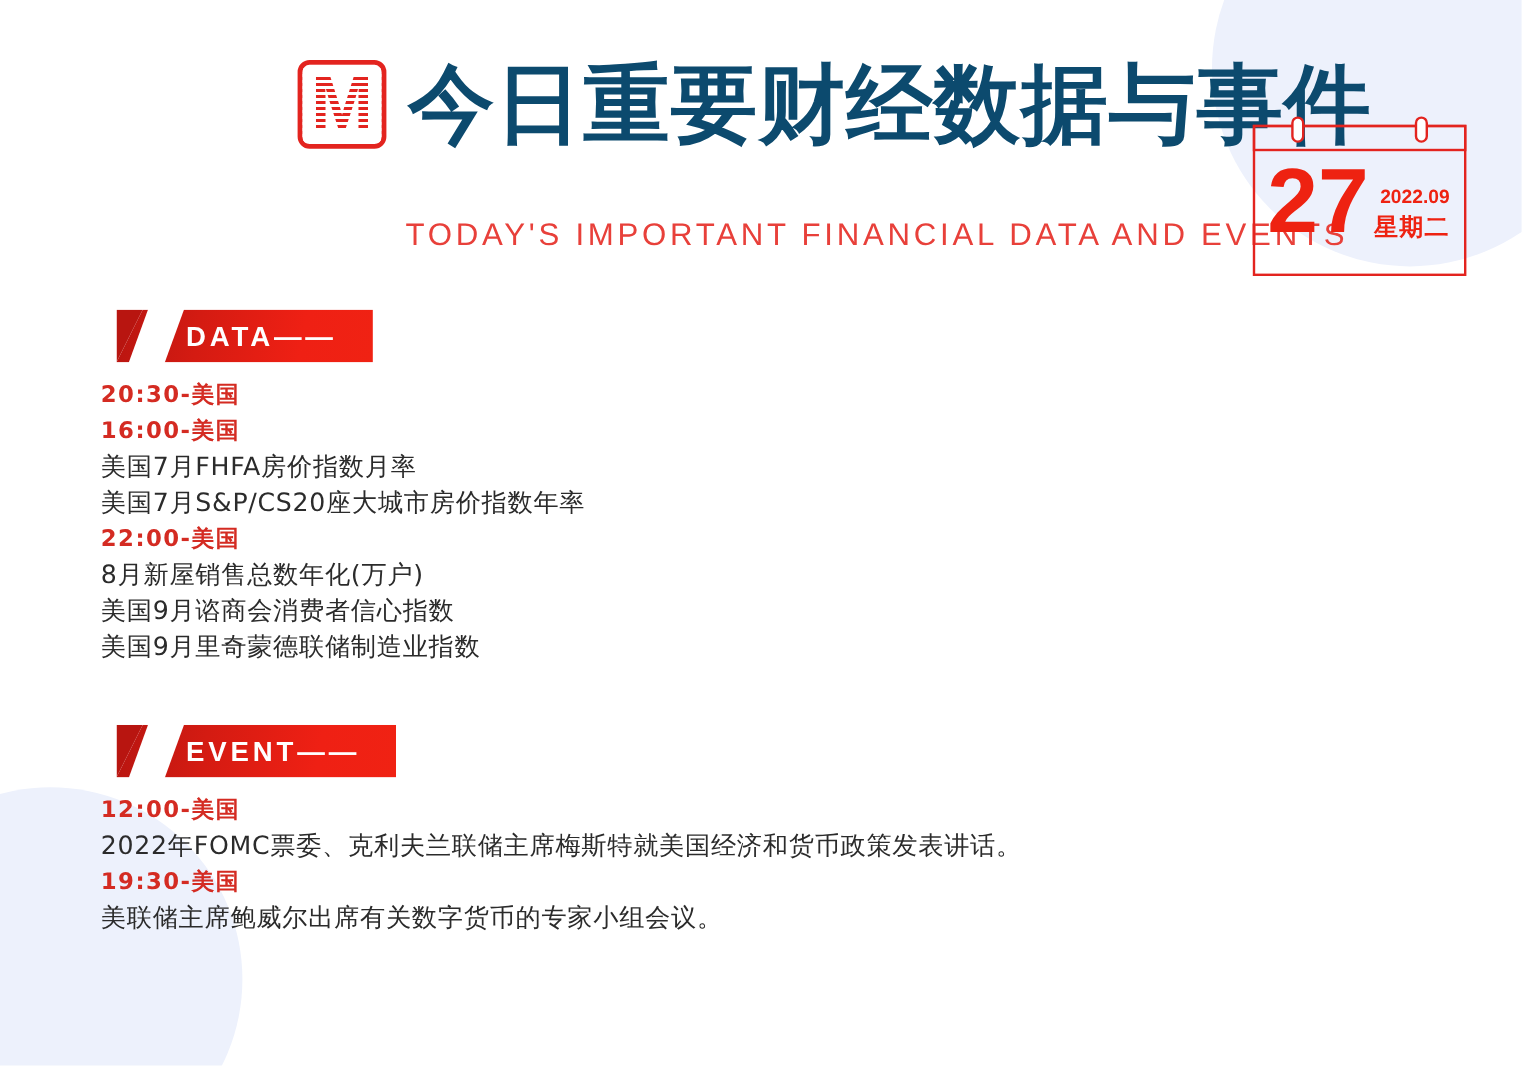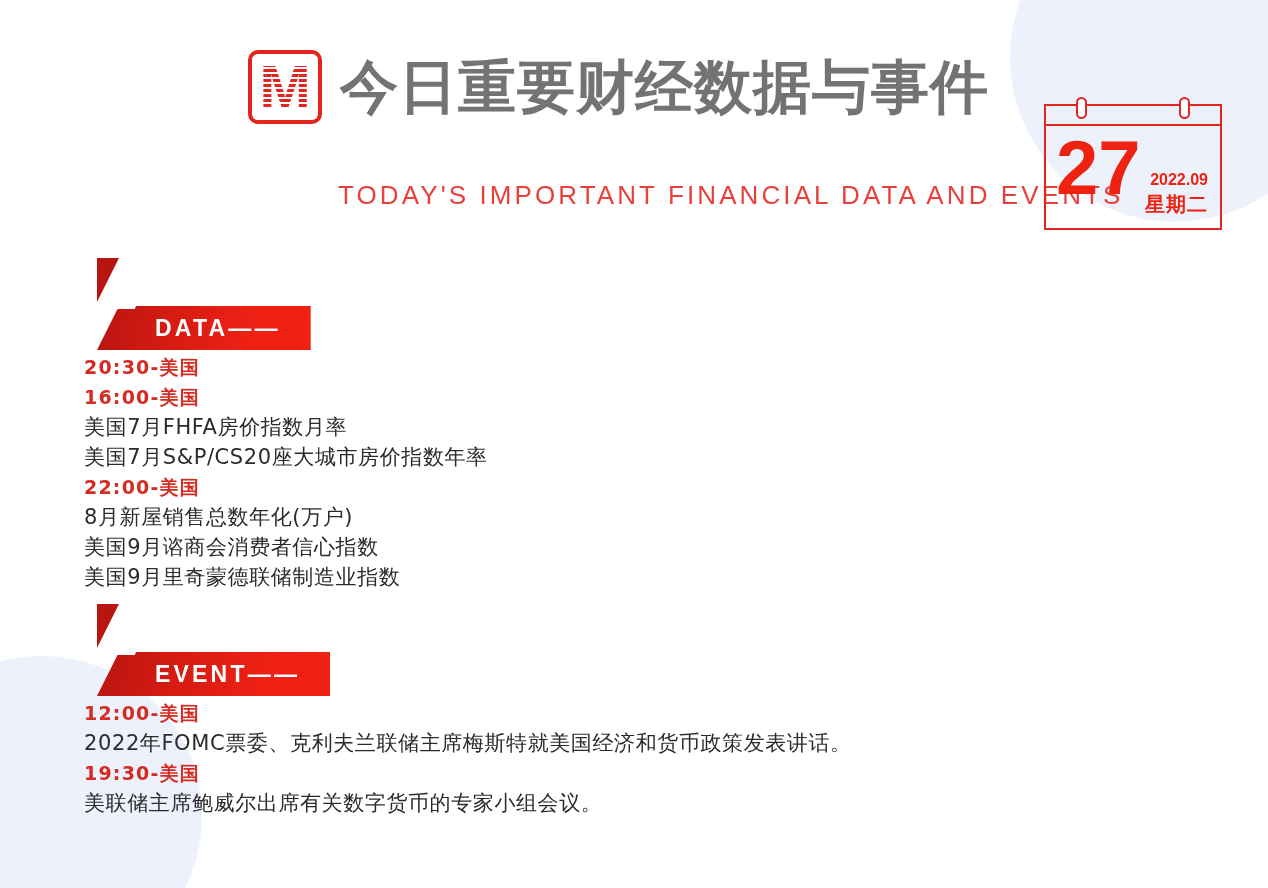--- a/index.html
+++ b/index.html
@@ -92,23 +92,23 @@
     inset: 0;
     background: repeating-linear-gradient(
       to bottom,
       rgba(255,255,255,0) 0px,
       rgba(255,255,255,0) 3px,
       #ffffff 3px,
       #ffffff 5px
     );
   }
   .title-cn {
-    font-size: 58px;
-    font-weight: 700;
-    color: #737373;
+    font-size: 72px;
+    font-weight: 700;
+    color: #0c4a6e;
     letter-spacing: 1px;
     line-height: 1;
     white-space: nowrap;
     font-family: "DejaVu Sans", "Liberation Sans", sans-serif;
   }
   .title-en {
     position: absolute;
     left: 338px;
     top: 136px;
     font-size: 26px;
@@ -165,21 +165,20 @@
     right: 12px;
     top: 48px;
     text-align: right;
     color: #ee2211;
     line-height: 1.35;
   }
   .cal-ym {
     font-size: 16px;
     font-weight: 700;
     font-family: "Liberation Sans", sans-serif;
-    margin-top: 15px;
   }
   .cal-dow {
     font-size: 20px;
     font-weight: 700;
     letter-spacing: 1px;
     font-family: "DejaVu Sans", sans-serif;
   }
 
   
   .section { position: absolute; left: 0; }
@@ -194,21 +193,20 @@
   }
   .banner-shape {
     position: relative;
     height: 44px;
     background: linear-gradient(100deg, #b81510 0%, #d41b12 32%, #ef2014 72%, #f02213 100%);
     clip-path: polygon(22px 0, 100% 0, 100% 100%, 0 100%);
     display: flex;
     align-items: center;
     padding: 0 30px 0 58px;
     box-sizing: border-box;
-    margin-top: 48px;
   }
   .banner-slash {
     position: absolute;
     left: 18px;
     top: -5px;
     width: 30px;
     height: 56px;
     background: #ffffff;
     transform: skewX(-20deg);
   }

